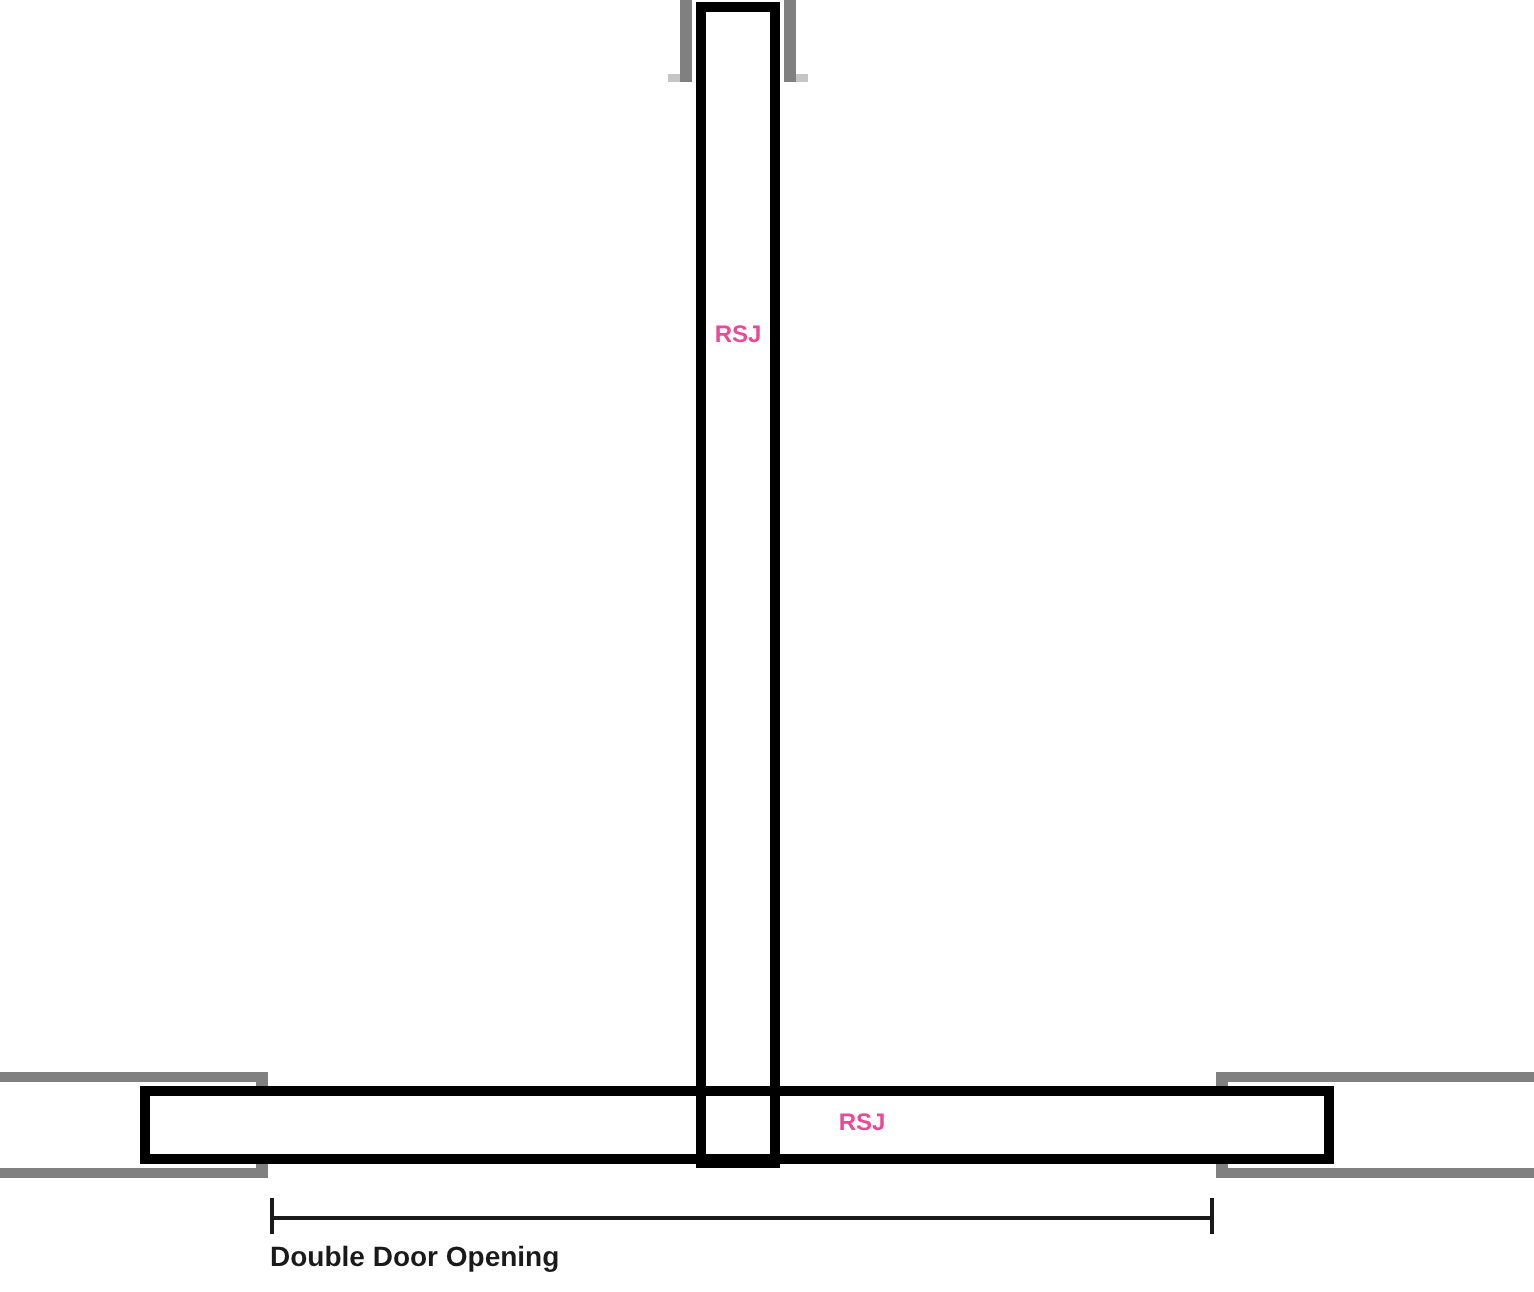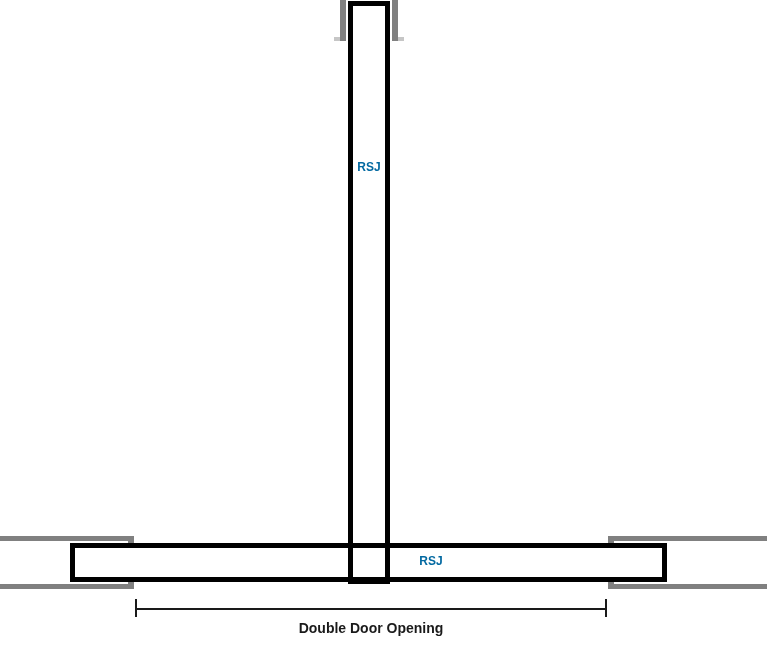--- a/index.html
+++ b/index.html
@@ -27,35 +27,34 @@
   .beam {
     position: absolute;
     box-sizing: border-box;
     border: 5px solid var(--beam-outline, #000000);
     background: transparent;
   }
   .beam-label {
     position: absolute;
     font-size: 12px;
     font-weight: bold;
-    color: #0369a1;
+    color: #ec4899;
     text-align: center;
     letter-spacing: 0px;
     line-height: 12px;
   }
   .dim-line {
     position: absolute;
     background: var(--dimension-line, #1a1a1a);
   }
   .dim-label {
     position: absolute;
     font-size: 14px;
     font-weight: bold;
     color: #1a1a1a;
-    text-align: center;
     line-height: 15px;
   }
 </style>
 </head>
 <body>
 
 <div class="canvas">
 
   <div class="wall" style="left:340px; top:0; width:6px; height:41px"></div>
   <div class="wall" style="left:392px; top:0; width:6px; height:41px"></div>

